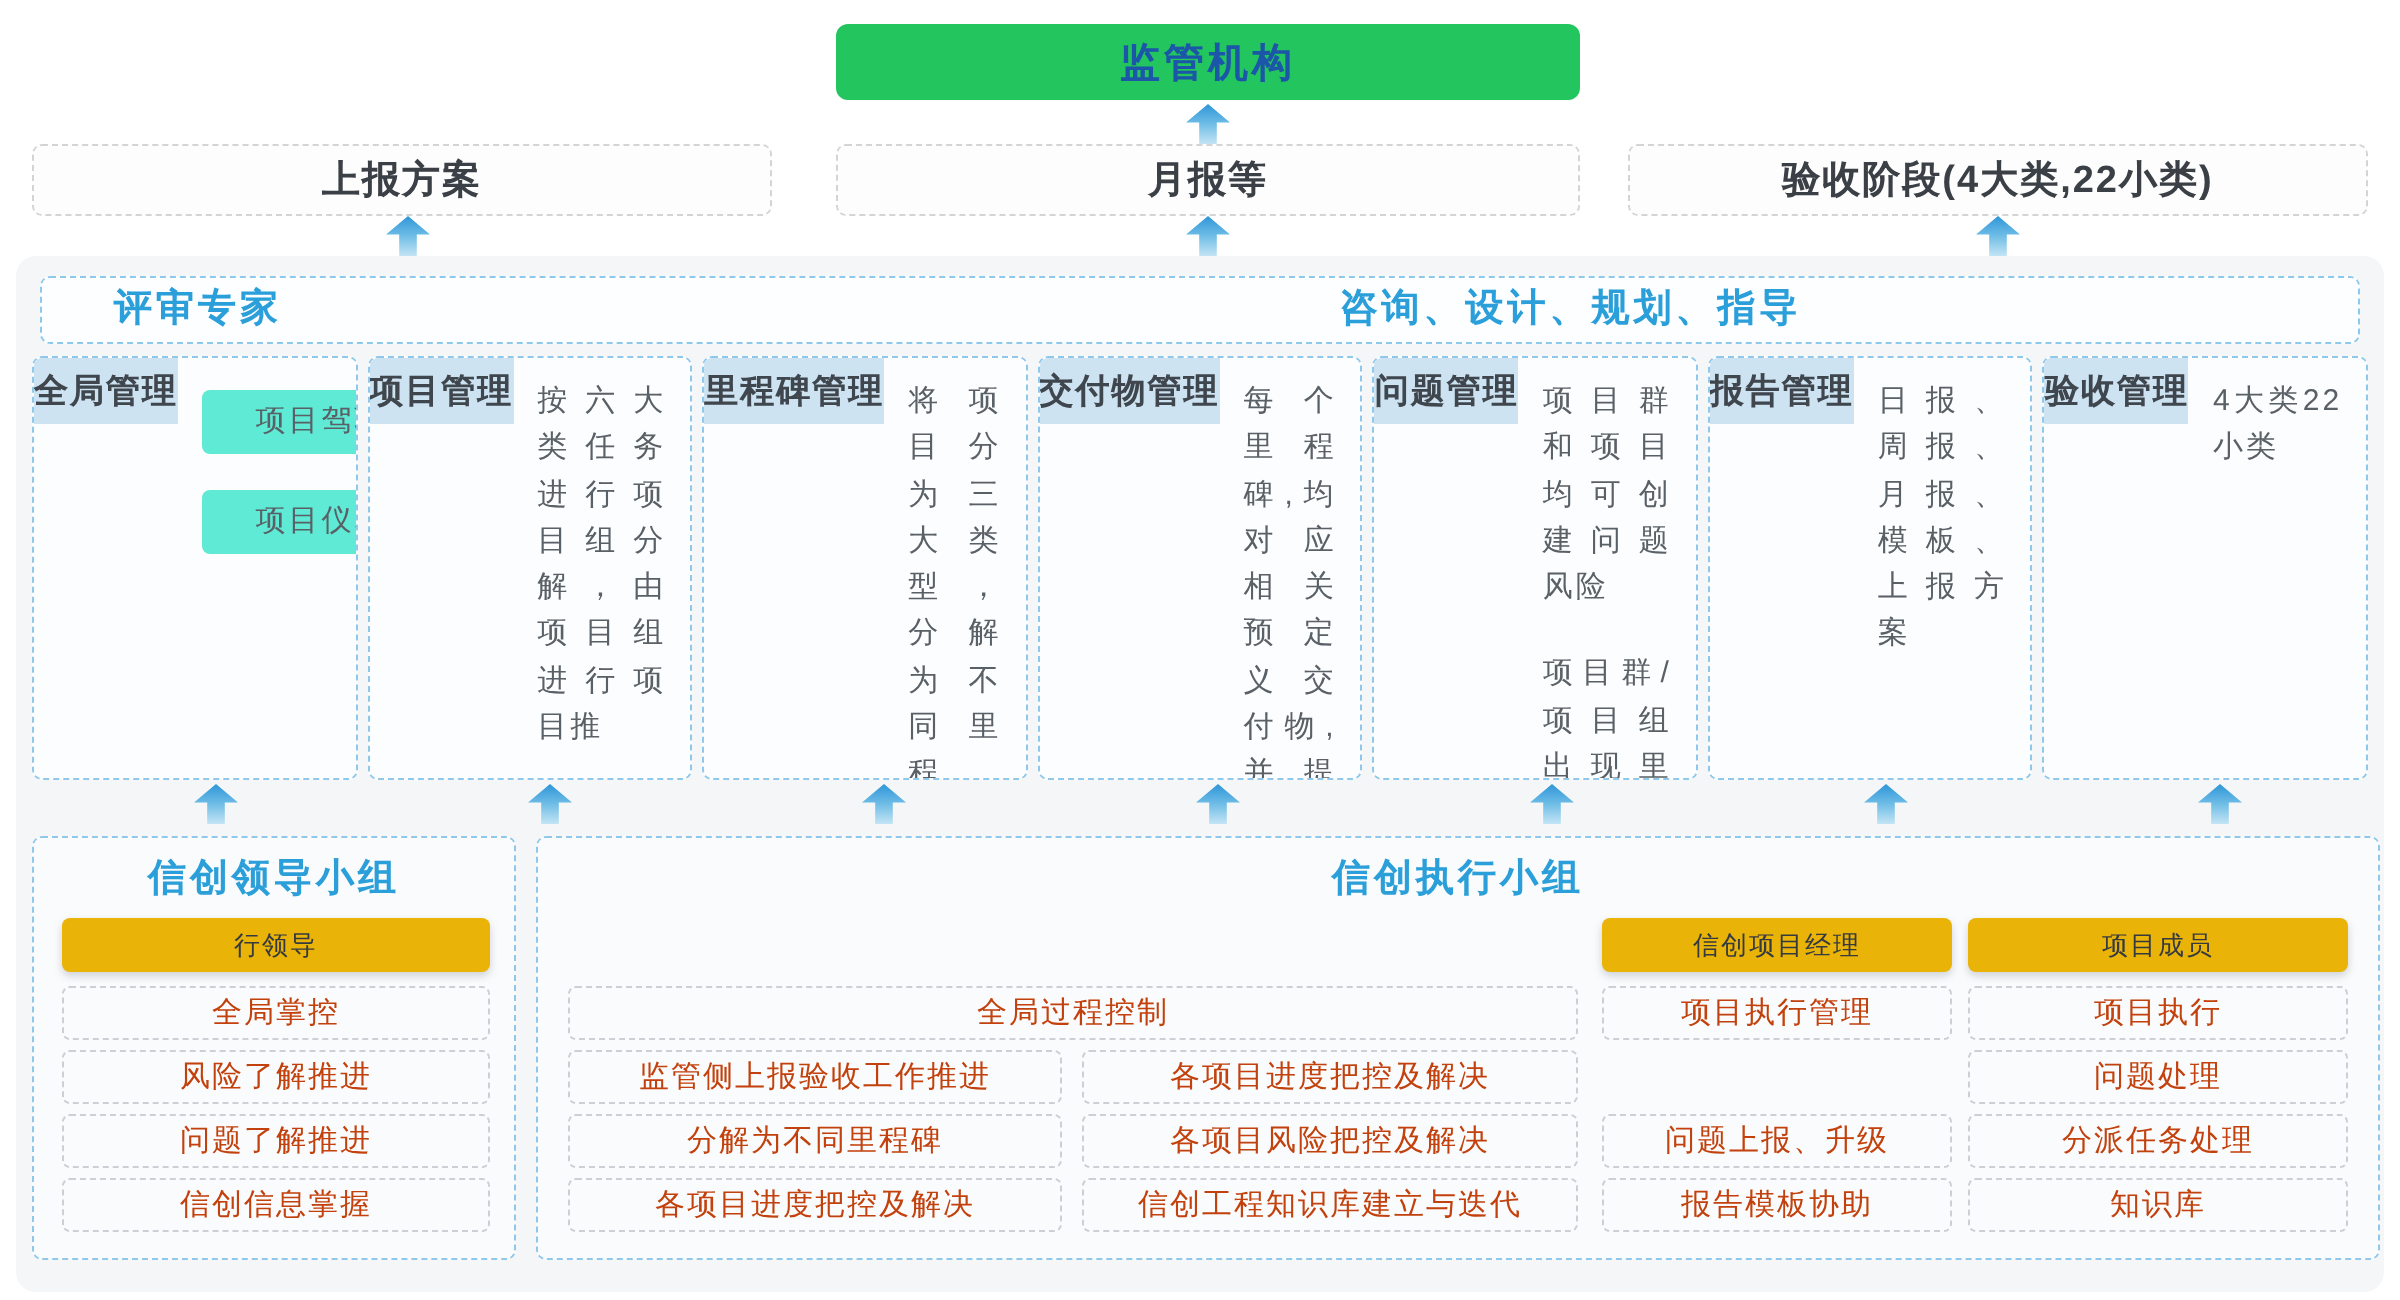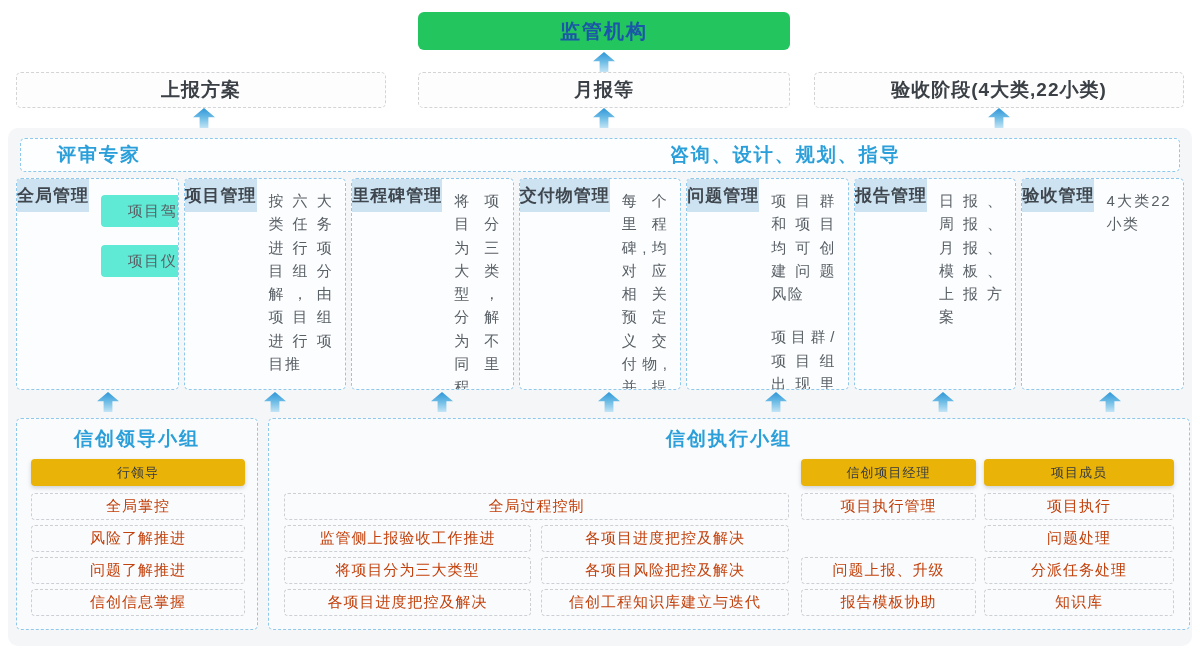--- a/index.html
+++ b/index.html
@@ -168,21 +168,21 @@
       <div class="g-item r2">风险了解推进</div>
       <div class="g-item r3">问题了解推进</div>
       <div class="g-item r4">信创信息掌握</div>
     </div>
 
     <div class="group-box exec-box">
       <div class="group-title">信创执行小组</div>
 
       <div class="g-item blockA-full">全局过程控制</div>
       <div class="g-item a-left s1">监管侧上报验收工作推进</div>
-      <div class="g-item a-left s2">将项目分为三大类型</div>
+      <div class="g-item a-left s2">分解为不同里程碑</div>
       <div class="g-item a-left s3">各项目进度把控及解决</div>
       <div class="g-item a-right s1">各项目进度把控及解决</div>
       <div class="g-item a-right s2">各项目风险把控及解决</div>
       <div class="g-item a-right s3">信创工程知识库建立与迭代</div>
 
       <div class="role-head blockB-head">信创项目经理</div>
       <div class="g-item b-item r1">项目执行管理</div>
       <div class="g-item b-item r3">问题上报、升级</div>
       <div class="g-item b-item r4">报告模板协助</div>
 

